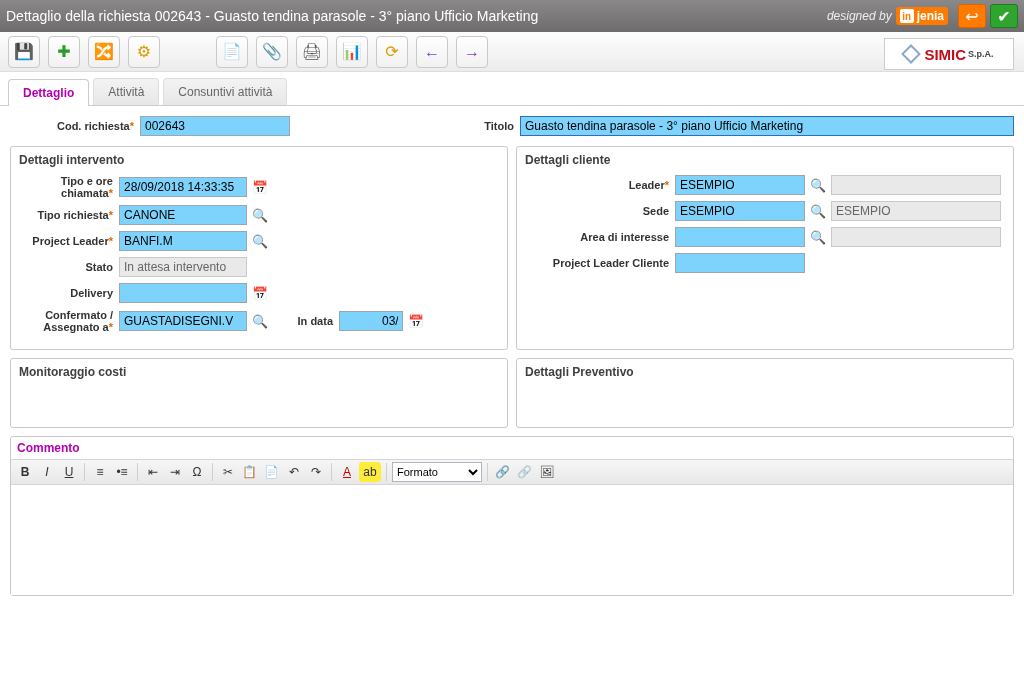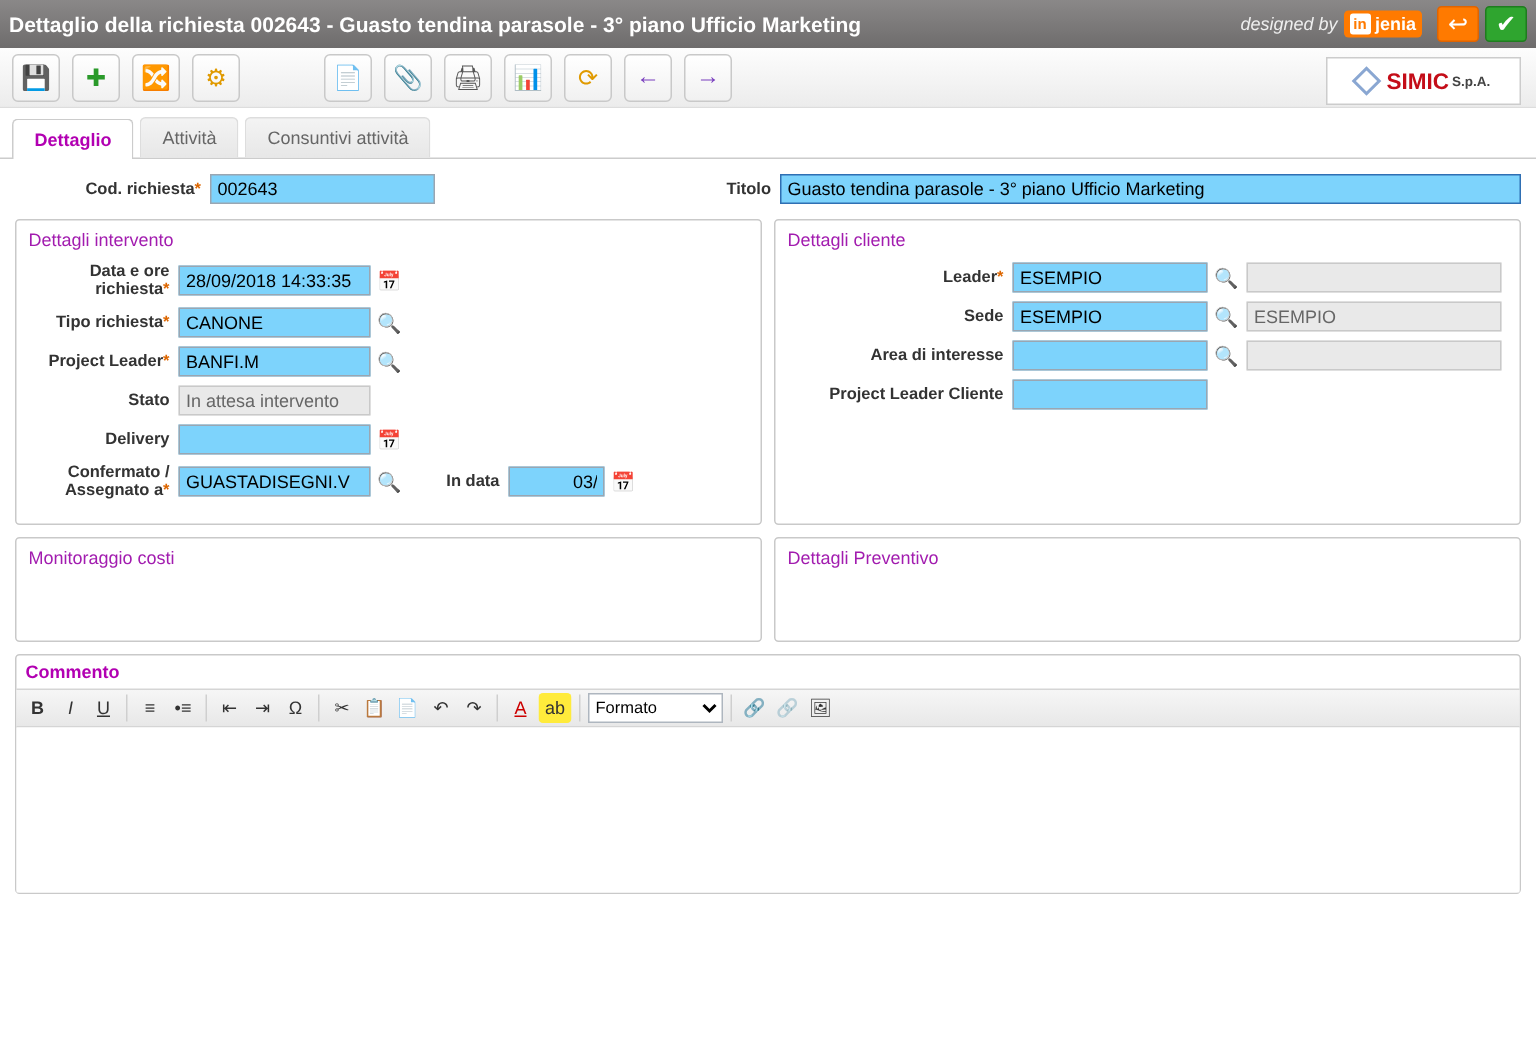--- a/index.html
+++ b/index.html
@@ -1,19 +1,19 @@
 <!DOCTYPE html>
 <html><head>
 <meta charset="utf-8">
 <style>
 *{box-sizing:border-box;margin:0;padding:0;font-family:Arial,Helvetica,sans-serif}
 body{background:#fff;font-size:12px;color:#333}
 .app{width:1024px;margin:0 auto}
 .header{background:linear-gradient(#8a8888,#6e6c6c);height:32px;display:flex;align-items:center;padding:0 6px;color:#fff}
-.header-title{font-size:14px;font-weight:bold;flex:1}
+.header-title{font-size:14px;font-weight:normal;flex:1}
 .designed{font-style:italic;font-size:12px;margin-right:4px;color:#eee}
 .logo-chip{background:#ff7a00;border-radius:3px;padding:2px 4px;color:#fff;font-weight:bold;margin-right:6px;display:flex;align-items:center}
 .logo-chip .sq{width:14px;height:14px;background:#fff;color:#ff7a00;display:inline-flex;align-items:center;justify-content:center;border-radius:2px;margin-right:3px;font-size:10px}
 .hdr-btn{width:28px;height:24px;border-radius:3px;display:inline-flex;align-items:center;justify-content:center;margin-left:4px;font-size:16px;cursor:pointer}
 .hdr-back{background:#ff7a00;border:1px solid #e06400;color:#fff}
 .hdr-ok{background:#2fa52f;border:1px solid #1e7d1e;color:#fff}
 .toolbar{background:linear-gradient(#fdfdfd,#ececec);height:40px;border-bottom:1px solid #ddd;display:flex;align-items:center;padding:0 8px;gap:8px;position:relative}
 .tbtn{width:32px;height:32px;border:1px solid #c9c9c9;border-radius:4px;background:linear-gradient(#fff,#f1f1f1);display:inline-flex;align-items:center;justify-content:center;cursor:pointer;font-size:16px}
 .tgap{width:40px}
 .brand{position:absolute;right:10px;top:6px;height:32px;width:130px;border:1px solid #ccc;background:#fff;display:flex;align-items:center;justify-content:center;font-weight:bold;color:#c40d18;font-size:15px}
@@ -22,21 +22,21 @@
 .tabs{display:flex;align-items:flex-end;padding:0 8px;margin-top:6px;border-bottom:1px solid #ccc}
 .tab{padding:6px 14px;font-size:12px;color:#666;border:1px solid transparent;border-bottom:none;cursor:pointer;background:linear-gradient(#f3f3f3,#e7e7e7);margin-right:4px;border-radius:4px 4px 0 0;border-color:#ddd}
 .tab.active{background:#fff;color:#b200b2;font-weight:bold;border-color:#ccc;position:relative;top:1px}
 .content{padding:10px 10px 6px 10px}
 .toprow{display:flex;align-items:center;margin-bottom:10px;gap:20px}
 .lbl{font-size:11px;font-weight:bold;color:#333;text-align:right;padding-right:6px}
 .req{color:#d60;font-weight:bold}
 .inp{border:1px solid #9aa6b2;padding:2px 4px;font-size:12px;height:20px;background:#7dd3fc}
 .panels{display:grid;grid-template-columns:1fr 1fr;gap:8px}
 .panel{border:1px solid #c9c9c9;border-radius:3px;padding:6px 8px 10px 8px;min-height:60px}
-.panel-title{color:#a21caf;font-weight:normal;font-size:12px;margin-bottom:8px}
+.panel-title{color:#404040;font-weight:bold;font-size:12px;margin-bottom:8px}
 .frow{display:flex;align-items:center;margin-bottom:6px}
 .frow .lbl{width:100px;flex-shrink:0}
 .detcli .frow .lbl{width:150px}
 .icon-btn{width:18px;height:18px;display:inline-flex;align-items:center;justify-content:center;margin-left:4px;cursor:pointer;color:#777;font-size:13px}
 .readonly{background:#e9e9e9;border:1px solid #c9c9c9;color:#666;padding:2px 4px;height:20px;display:inline-flex;align-items:center}
 .stato{width:128px}
 .panel.short{min-height:70px}
 .comment{margin-top:8px;border:1px solid #c9c9c9;border-radius:3px}
 .comment .head{color:#b200b2;font-weight:bold;font-size:12px;padding:4px 6px}
 .rtebar{background:linear-gradient(#f6f6f6,#e8e8e8);border-top:1px solid #d5d5d5;border-bottom:1px solid #d5d5d5;height:26px;display:flex;align-items:center;gap:2px;padding:0 4px}
@@ -96,21 +96,21 @@
       <div style="display:flex;align-items:center;flex:1;margin-left:160px">
         <span class="lbl" style="width:50px">Titolo</span>
         <input class="inp" style="flex: 1 1 0%; border: 1px solid rgb(47, 111, 179);" value="Guasto tendina parasole - 3° piano Ufficio Marketing">
       </div>
     </div>
 
     <div class="panels">
       <div class="panel">
         <div class="panel-title">Dettagli intervento</div>
         <div class="frow">
-          <span class="lbl" style="line-height:1.1"><span>Data e ore richiesta</span><span class="req">*</span></span>
+          <span class="lbl" style="line-height:1.1"><span>Tipo e ore chiamata</span><span class="req">*</span></span>
           <input class="inp" style="width: 128px;" value="28/09/2018 14:33:35">
           <span class="icon-btn">📅</span>
         </div>
         <div class="frow">
           <span class="lbl"><span>Tipo richiesta</span><span class="req">*</span></span>
           <input class="inp" style="width: 128px;" value="CANONE">
           <span class="icon-btn">🔍</span>
         </div>
         <div class="frow">
           <span class="lbl"><span>Project Leader</span><span class="req">*</span></span>

